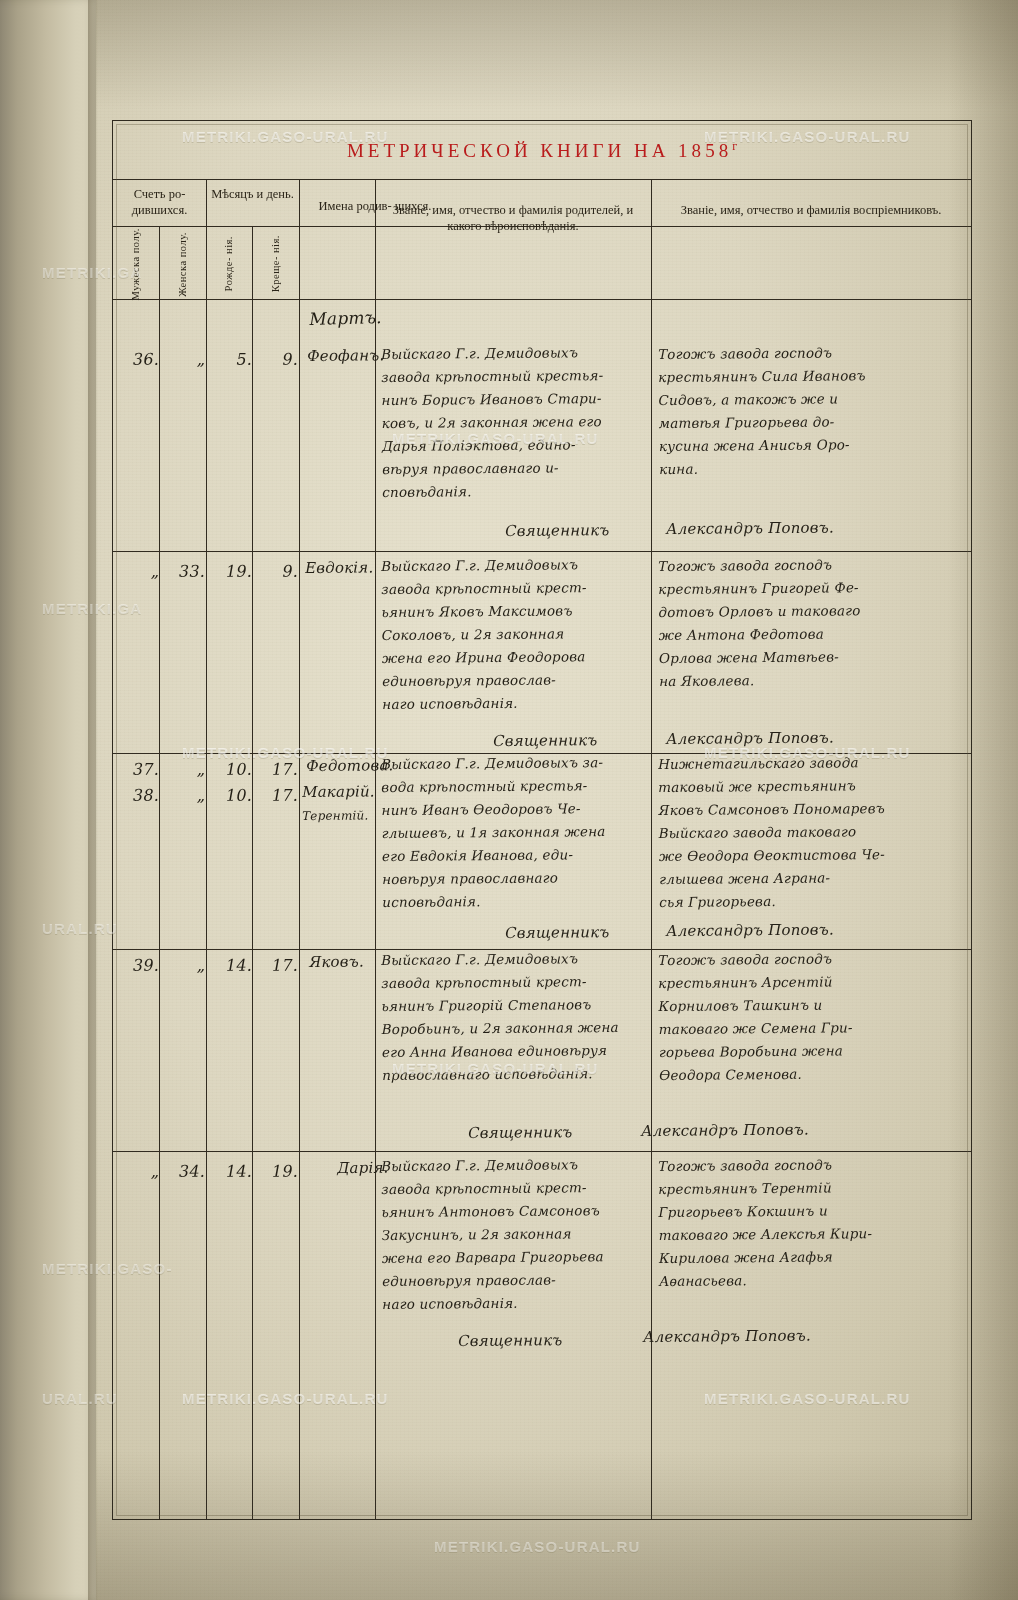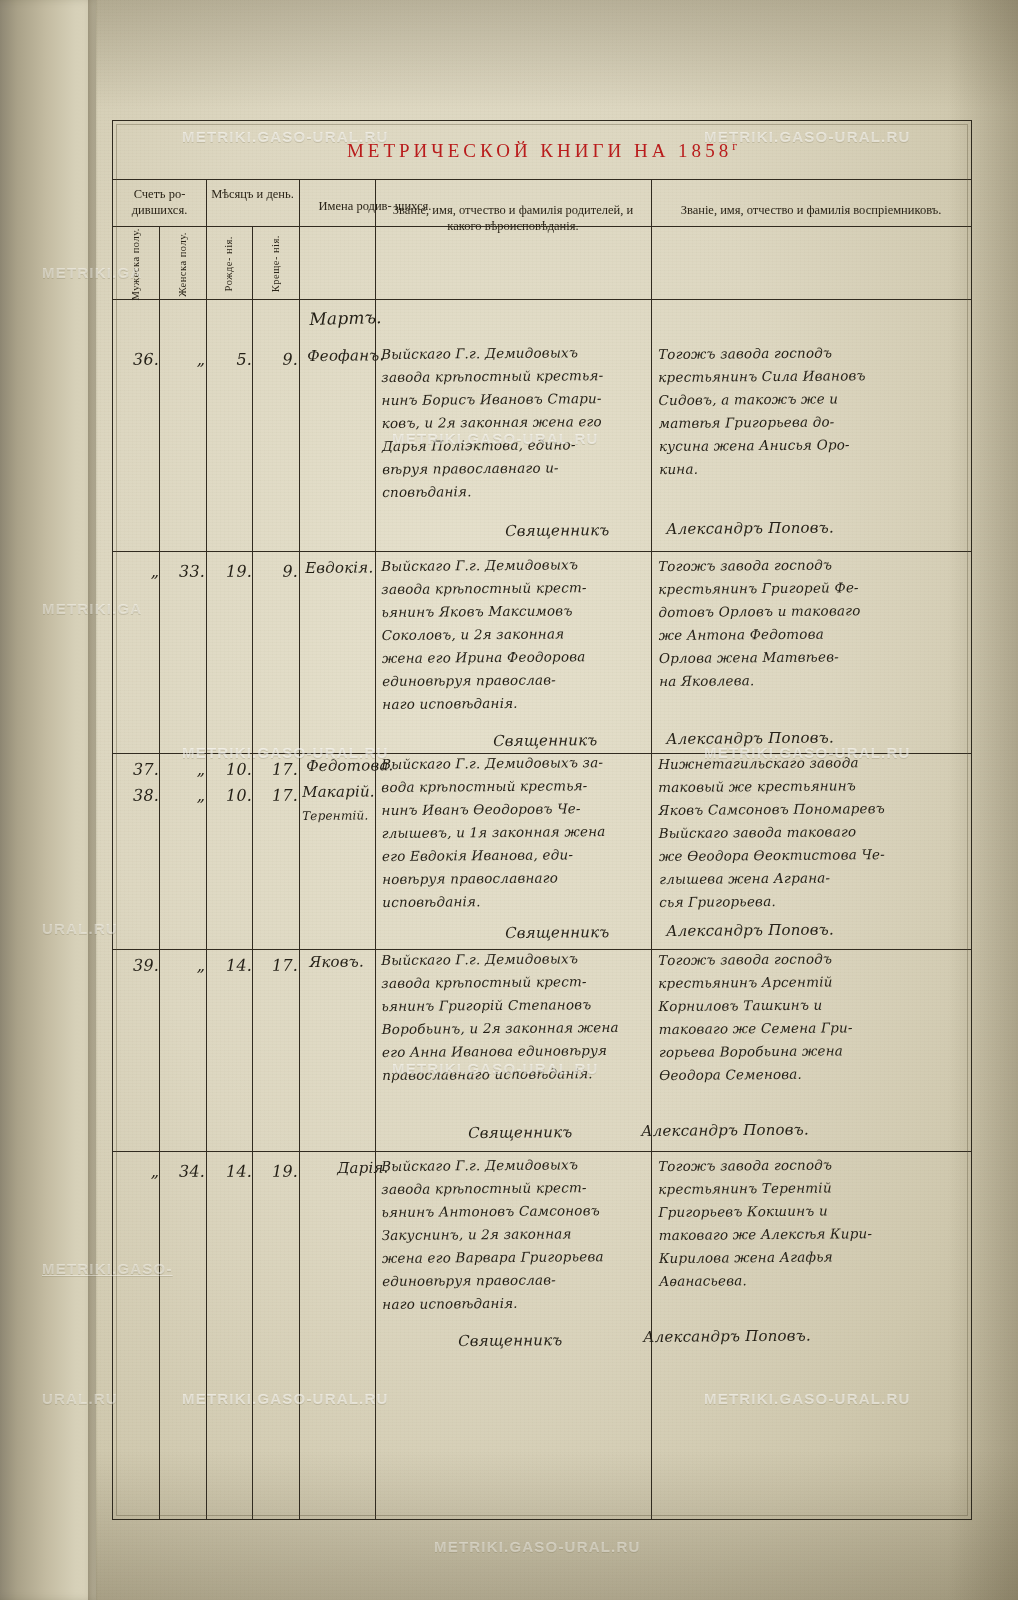--- a/index.html
+++ b/index.html
@@ -344,18 +344,18 @@
 
   <div class="wm" style="left:182px; top:128px;">METRIKI.GASO-URAL.RU</div>
   <div class="wm" style="left:704px; top:128px;">METRIKI.GASO-URAL.RU</div>
   <div class="wm dim" style="left:0px;  top:264px;">METRIKI.GA</div>
   <div class="wm" style="left:392px; top:430px;">METRIKI.GASO-URAL.RU</div>
   <div class="wm dim" style="left:0px;  top:600px;">METRIKI.GA</div>
   <div class="wm" style="left:182px; top:744px;">METRIKI.GASO-URAL.RU</div>
   <div class="wm" style="left:704px; top:744px;">METRIKI.GASO-URAL.RU</div>
   <div class="wm dim" style="left:0px;  top:920px;">URAL.RU</div>
   <div class="wm" style="left:392px; top:1060px;">METRIKI.GASO-URAL.RU</div>
-  <div class="wm dim" style="left:0px;  top:1260px;text-decoration:underline;">METRIKI.GASO-</div>
+  <div class="wm dim" style="left:0px;  top:1260px;">METRIKI.GASO-</div>
   <div class="wm dim" style="left:0px;  top:1390px;">URAL.RU</div>
   <div class="wm" style="left:182px; top:1390px;">METRIKI.GASO-URAL.RU</div>
   <div class="wm" style="left:704px; top:1390px;">METRIKI.GASO-URAL.RU</div>
   <div class="wm dim" style="left:392px; top:1538px;">METRIKI.GASO-URAL.RU</div>
 </div>
 
 </body></html>

